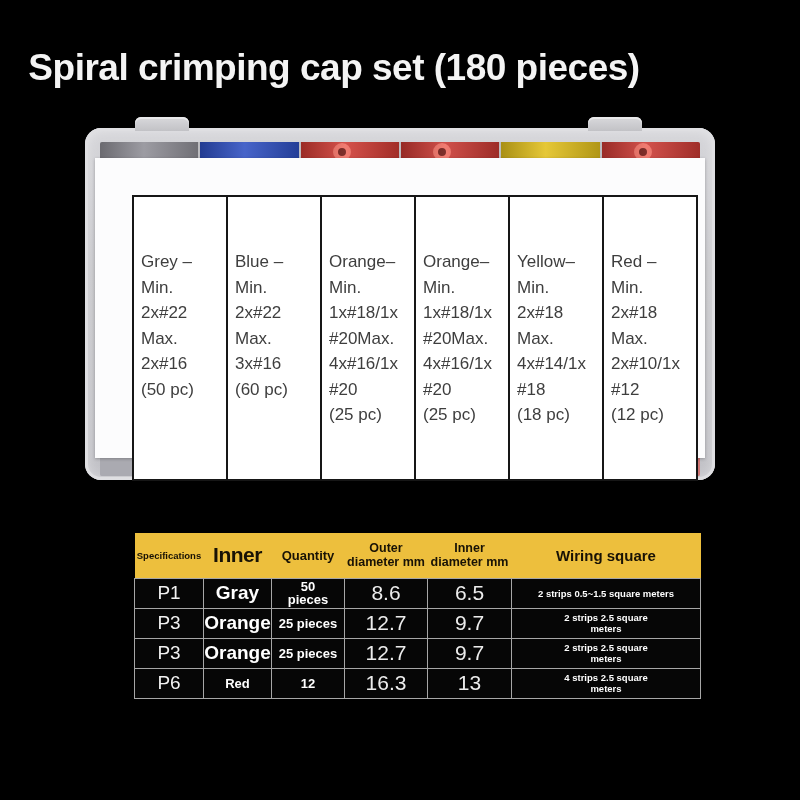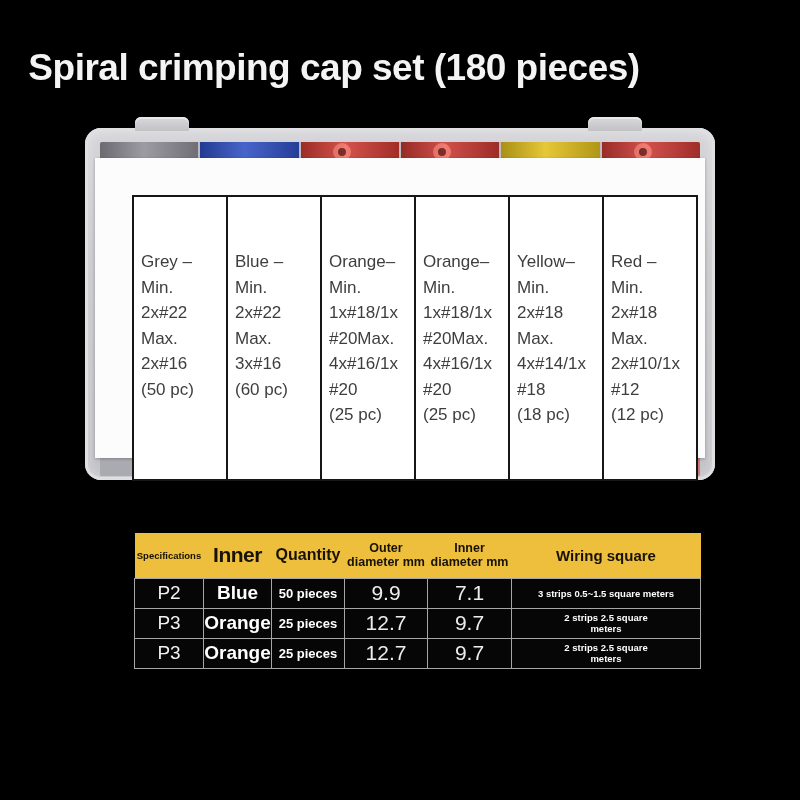--- a/index.html
+++ b/index.html
@@ -86,21 +86,21 @@
   .spec-table col.c5 { width:84px; }
   .spec-table col.c6 { width:189px; }
 
   .spec-table th {
     height:45px; border:none; color:#181205;
     font-weight:700; text-align:center; vertical-align:middle;
     white-space:pre-line;
   }
   .spec-table th:nth-child(1) { font-size:9.5px; }
   .spec-table th:nth-child(2) { font-size:21px; letter-spacing:-0.5px; }
-  .spec-table th:nth-child(3) { font-size:16px; }
+  .spec-table th:nth-child(3) { font-size:13px; }
   .spec-table th:nth-child(4),
   .spec-table th:nth-child(5) { font-size:12.5px; line-height:14.5px; }
   .spec-table th:nth-child(6) { font-size:15px; }
 
   .spec-table td {
     height:30px; background:#060606; color:#fff;
     border:1px solid #a6a6a6; text-align:center; vertical-align:middle;
     white-space:pre-line;
   }
   .spec-table td:nth-child(1) { font-size:19px; font-weight:400; color:#f2f2f2; }
@@ -221,39 +221,49 @@
       <th>Quantity</th>
       <th>Outer
 diameter mm</th>
       <th>Inner
 diameter mm</th>
       <th>Wiring square</th>
     </tr>
   </thead>
   <tbody>
     <tr>
-      <td>P2</td>
-      <td>Blue</td>
-      <td>50 pieces</td>
-      <td>9.9</td>
-      <td>7.1</td>
-      <td>3 strips 0.5~1.5 square meters</td>
+      <td>P1</td>
+      <td>Gray</td>
+      <td>50
+pieces</td>
+      <td>8.6</td>
+      <td>6.5</td>
+      <td>2 strips 0.5~1.5 square meters</td>
     </tr>
     <tr>
       <td>P3</td>
       <td>Orange</td>
       <td>25 pieces</td>
       <td>12.7</td>
       <td>9.7</td>
       <td>2 strips 2.5 square
 meters</td>
     </tr>
     <tr>
       <td>P3</td>
       <td>Orange</td>
       <td>25 pieces</td>
       <td>12.7</td>
       <td>9.7</td>
       <td>2 strips 2.5 square
 meters</td>
     </tr>
+    <tr>
+      <td>P6</td>
+      <td>Red</td>
+      <td>12</td>
+      <td>16.3</td>
+      <td>13</td>
+      <td>4 strips 2.5 square
+meters</td>
+    </tr>
   </tbody>
 </table>
 
 </body></html>

